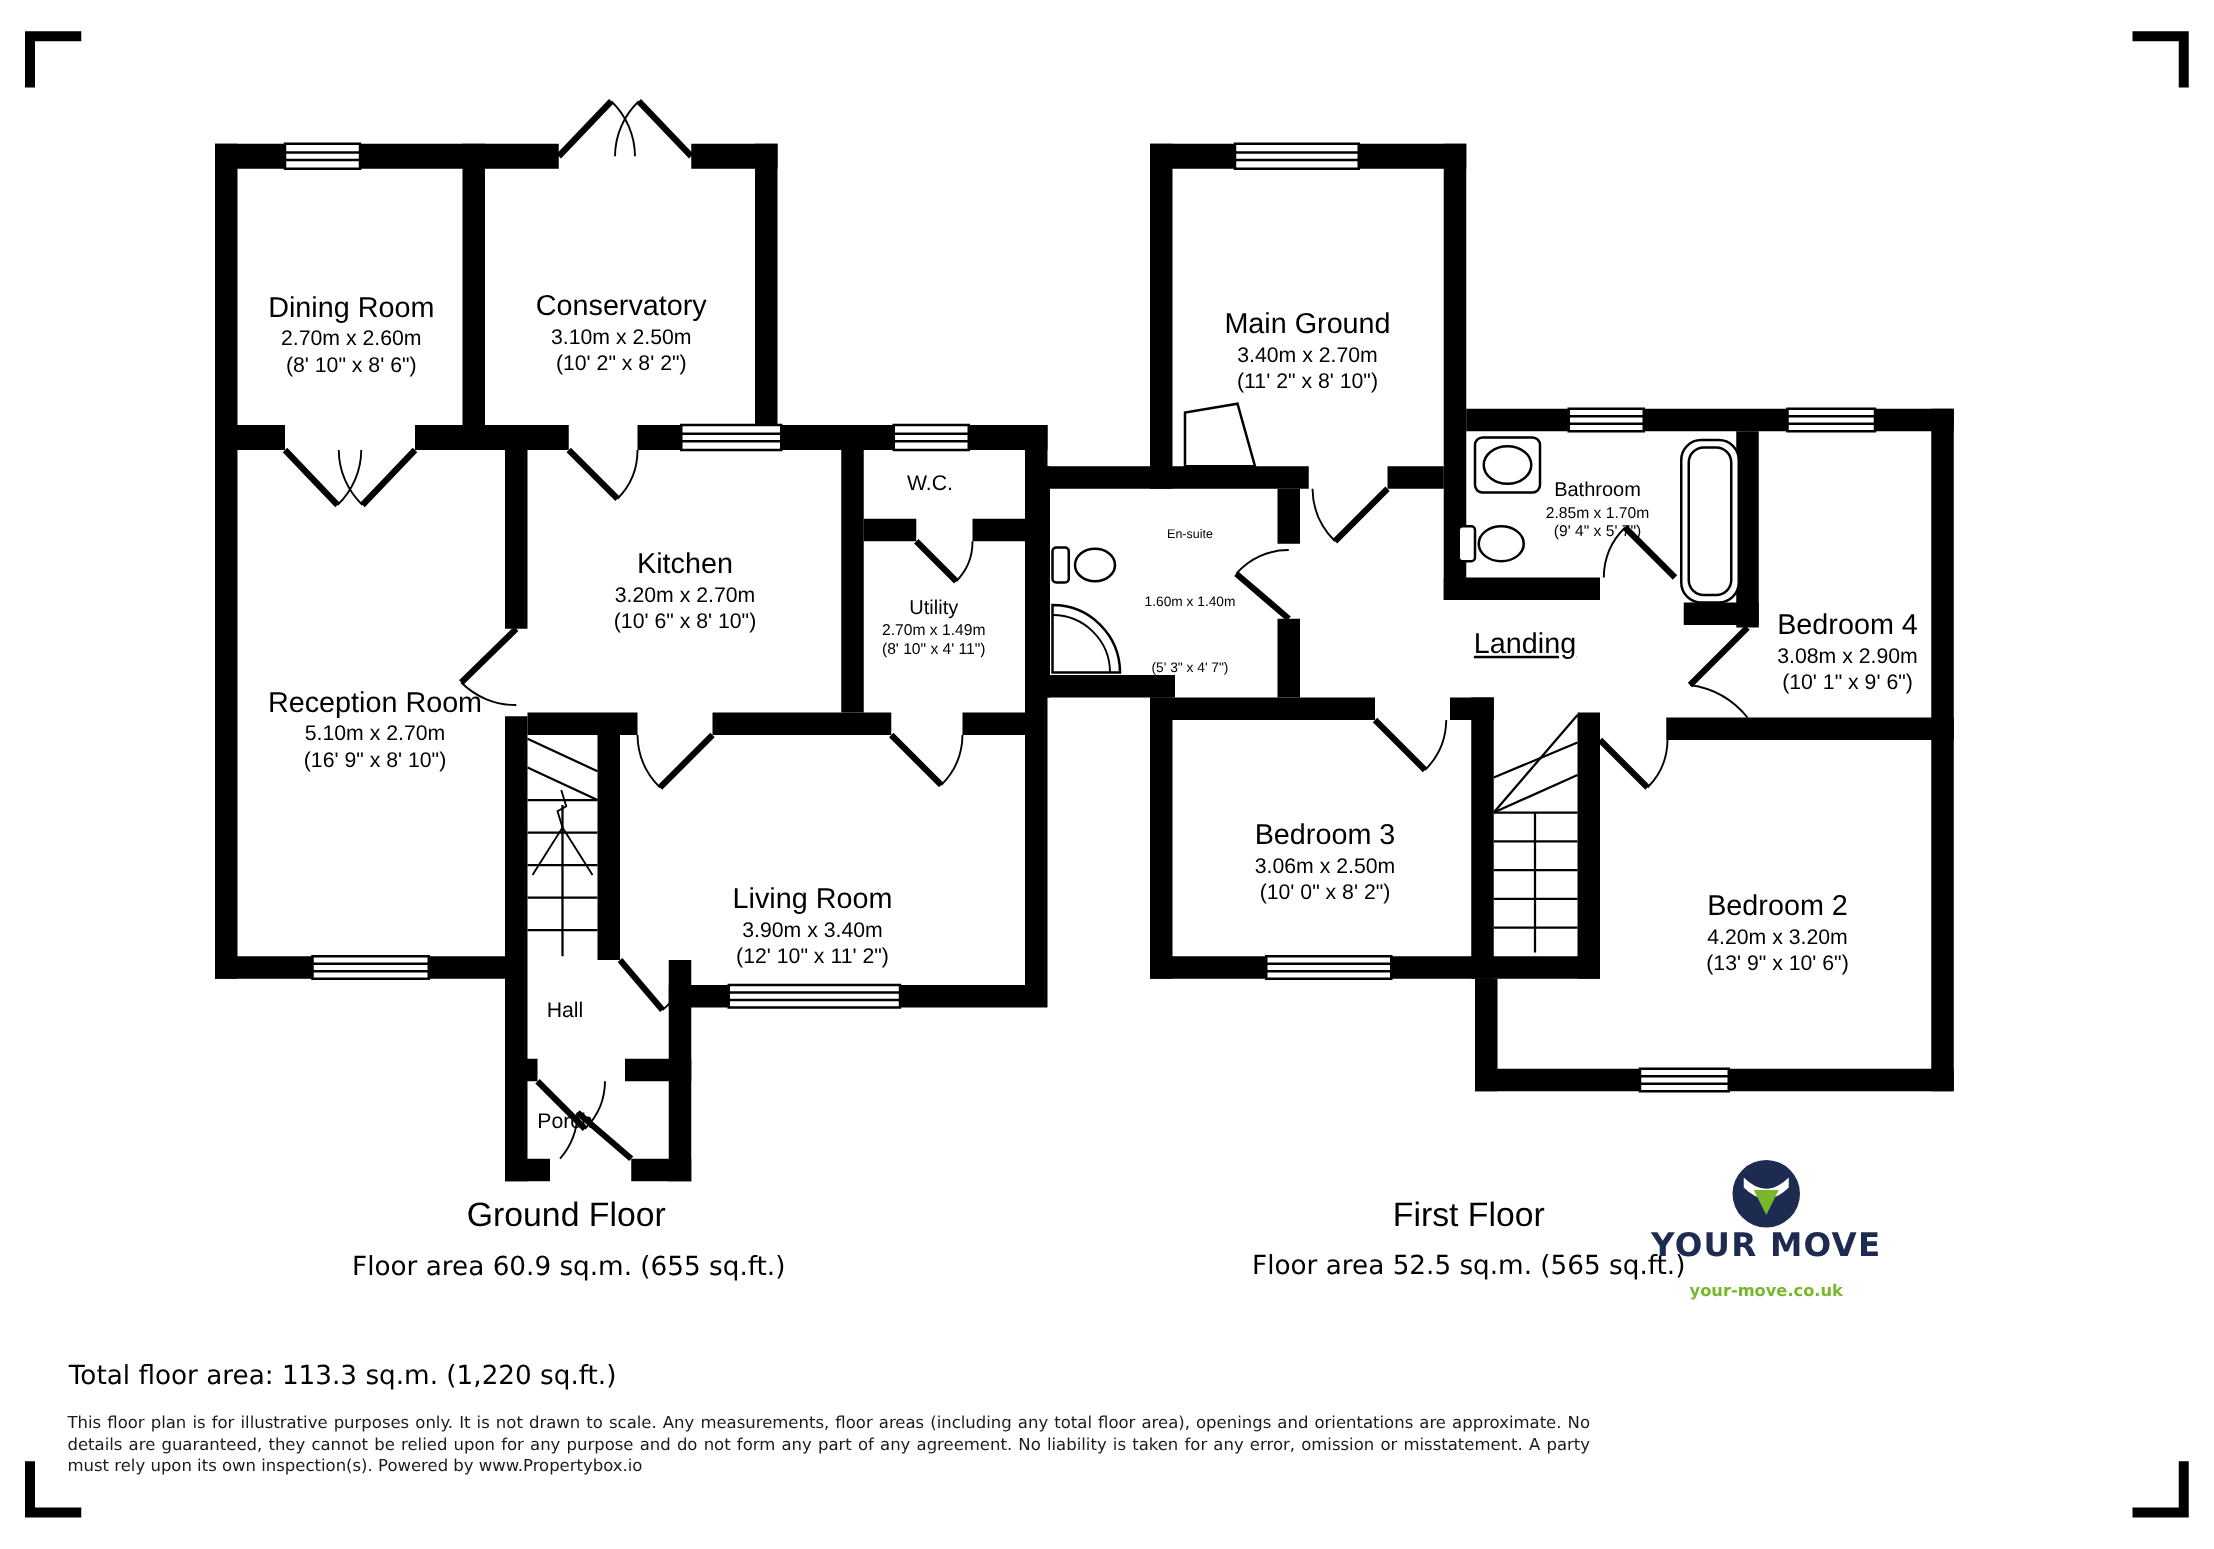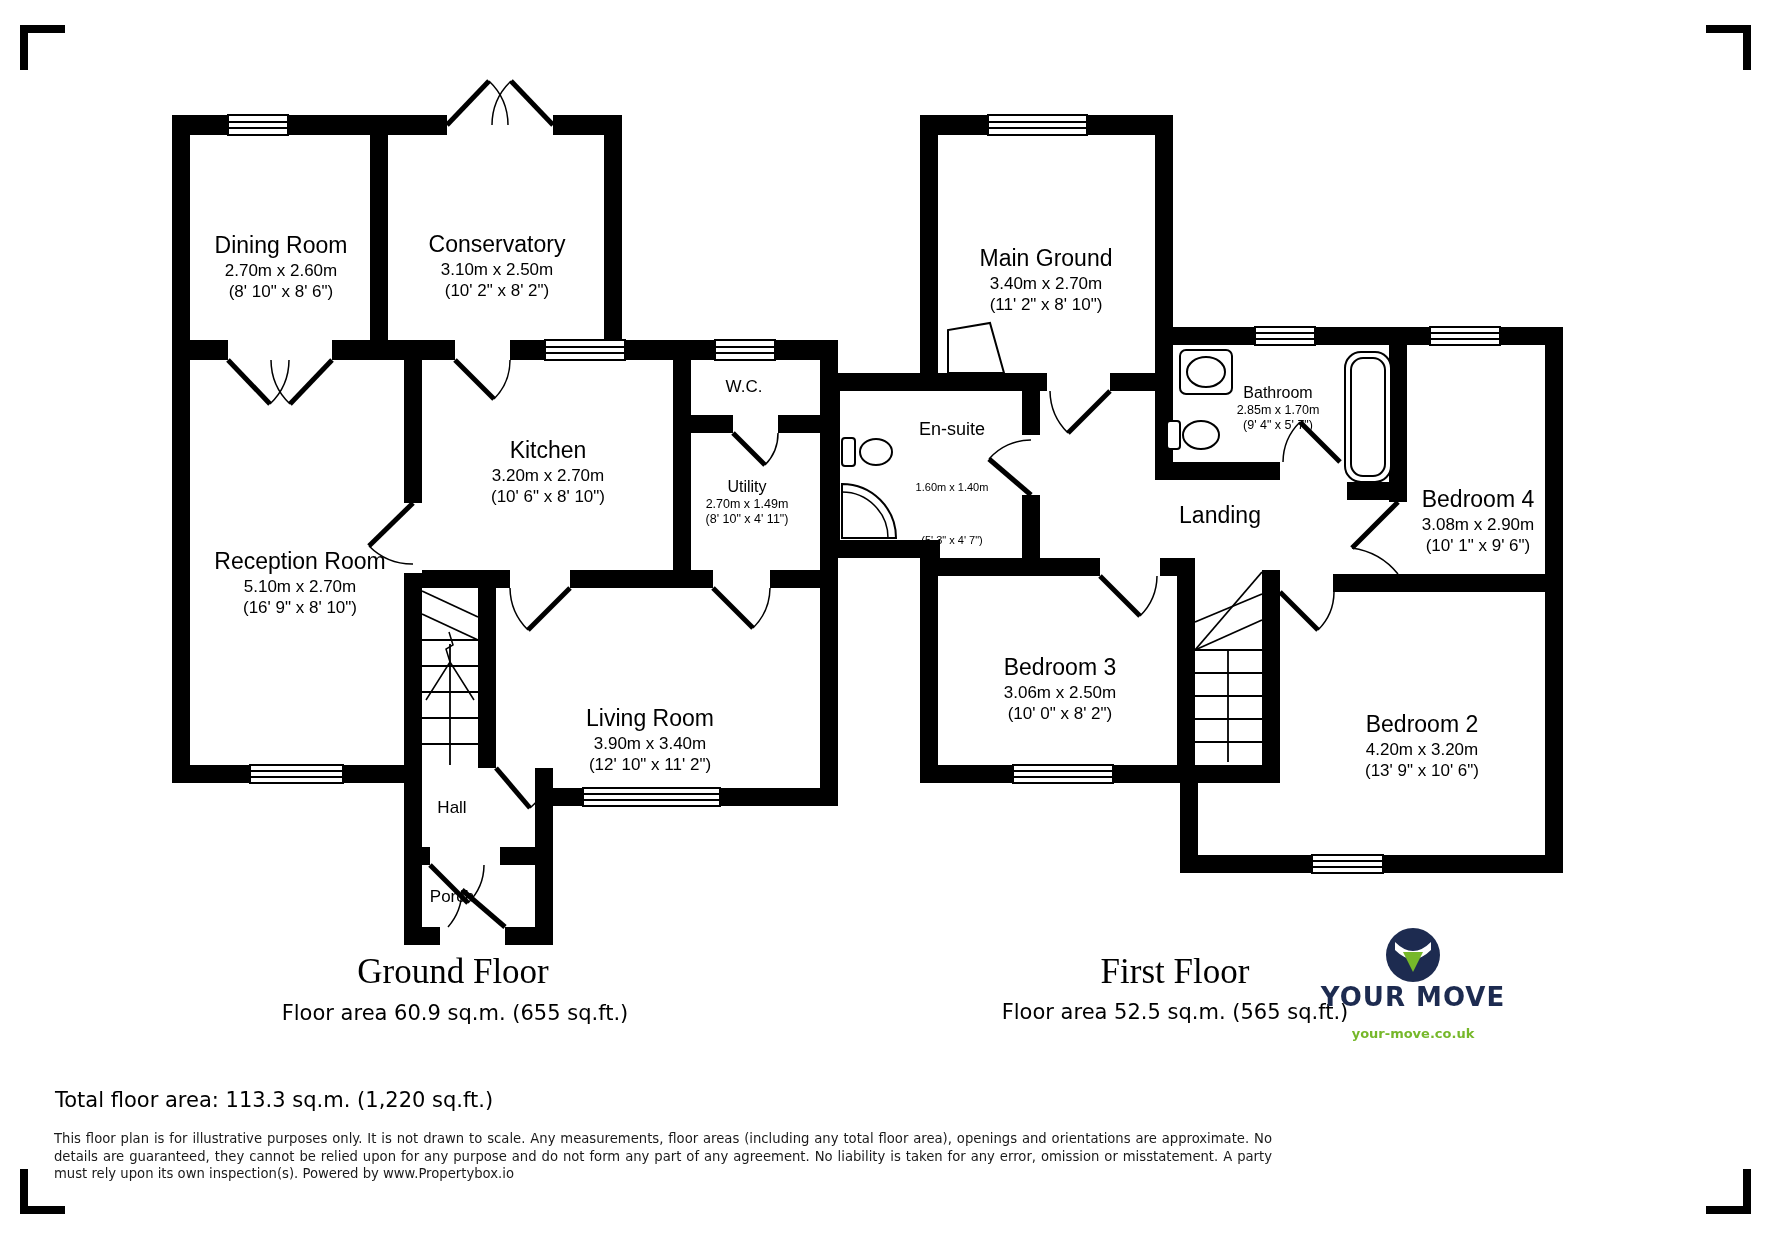--- a/index.html
+++ b/index.html
@@ -4,25 +4,25 @@
 <style>
   html,body{margin:0;padding:0;background:#fff;}
   body{width:1771px;height:1239px;position:relative;overflow:hidden;
        font-family:"Liberation Sans",sans-serif;color:#000;}
   #plan-svg{position:absolute;left:0;top:0;}
   .rl{position:absolute;transform:translate(-50%,-50%);text-align:center;white-space:nowrap;line-height:1.25;}
   .rl .n{font-size:23px;}
   .rl .d{font-size:17px;}
   .rl.small .n{font-size:16px;}
   .rl.small .d{font-size:12.5px;line-height:1.2;}
-  .rl.tiny .n{font-size:18px;}
+  .rl.tiny .n{font-size:10px;}
   .rl.tiny .d{font-size:11px;line-height:1.2;margin-top:40px;}
   .rl.bare .n{font-size:17px;}
-  .floor-title{position:absolute;transform:translate(-50%,-50%);font-family:Liberation Serif, serif;
-       font-size:35px;white-space:nowrap;}
+  .floor-title{position:absolute;transform:translate(-50%,-50%);font-family:Liberation Sans, sans-serif;
+       font-size:27px;white-space:nowrap;}
   .floor-area{position:absolute;transform:translate(-50%,-50%);font-family:"DejaVu Sans",sans-serif;
        font-size:21px;white-space:nowrap;}
   .total-area{position:absolute;left:55px;top:1088px;font-family:"DejaVu Sans",sans-serif;font-size:21px;}
   .disclaimer{position:absolute;left:54px;top:1130px;width:1218px;font-family:"DejaVu Sans",sans-serif;
        font-size:13.2px;line-height:1.33;color:#1a1a1a;text-align:justify;}
   .logo{position:absolute;left:1413px;top:926px;width:0;}
   .logo .brand{position:absolute;left:0;top:56px;transform:translateX(-50%);white-space:nowrap;
        font-family:"DejaVu Sans",sans-serif;font-size:26px;font-weight:600;letter-spacing:1px;text-align:center;}
   .logo .site{position:absolute;left:0;top:100px;transform:translateX(-50%);white-space:nowrap;
        font-family:"DejaVu Sans",sans-serif;font-size:13px;font-weight:700;}
@@ -327,21 +327,21 @@
 <div class="rl tiny" style="left:952px;top:482px">
   <div class="n">En-suite</div>
   <div class="d">1.60m x 1.40m</div>
   <div class="d">(5' 3" x 4' 7")</div>
 </div>
 <div class="rl small" style="left:1278px;top:408px">
   <div class="n">Bathroom</div>
   <div class="d">2.85m x 1.70m</div>
   <div class="d">(9' 4" x 5' 7")</div>
 </div>
-<div class="rl bare" style="left:1220px;top:515px;">
+<div class="rl bare" style="left:1220px;top:515px;text-decoration:underline;">
   <div class="n" style="font-size:23px">Landing</div>
 </div>
 <div class="rl" style="left:1478px;top:521px">
   <div class="n">Bedroom 4</div>
   <div class="d">3.08m x 2.90m</div>
   <div class="d">(10' 1" x 9' 6")</div>
 </div>
 <div class="rl" style="left:1060px;top:689px">
   <div class="n">Bedroom 3</div>
   <div class="d">3.06m x 2.50m</div>

